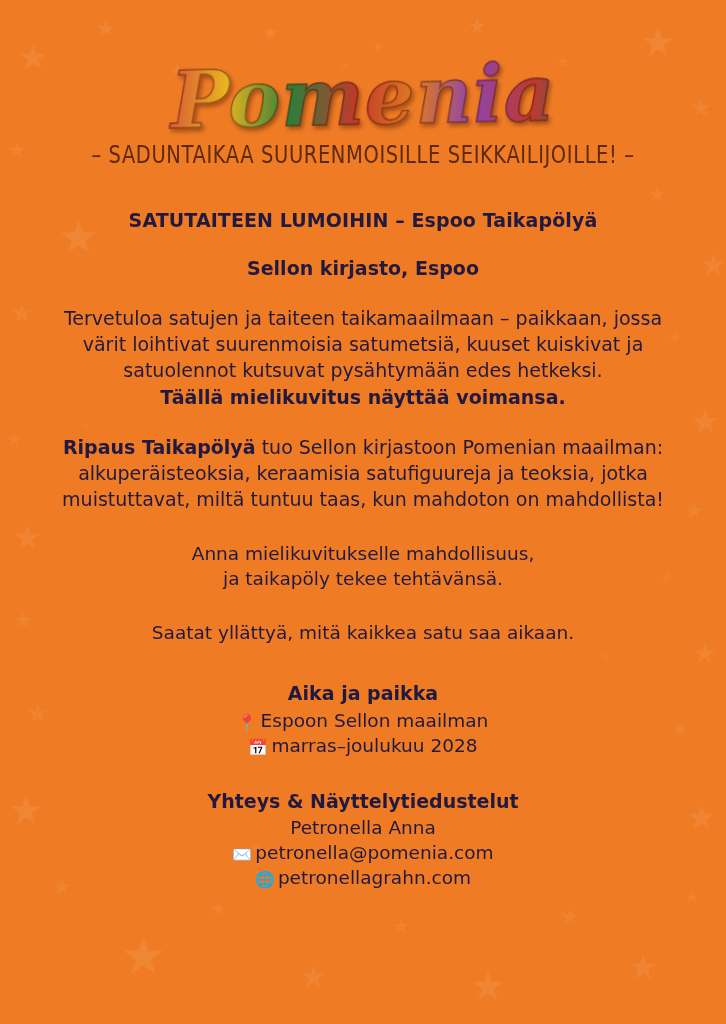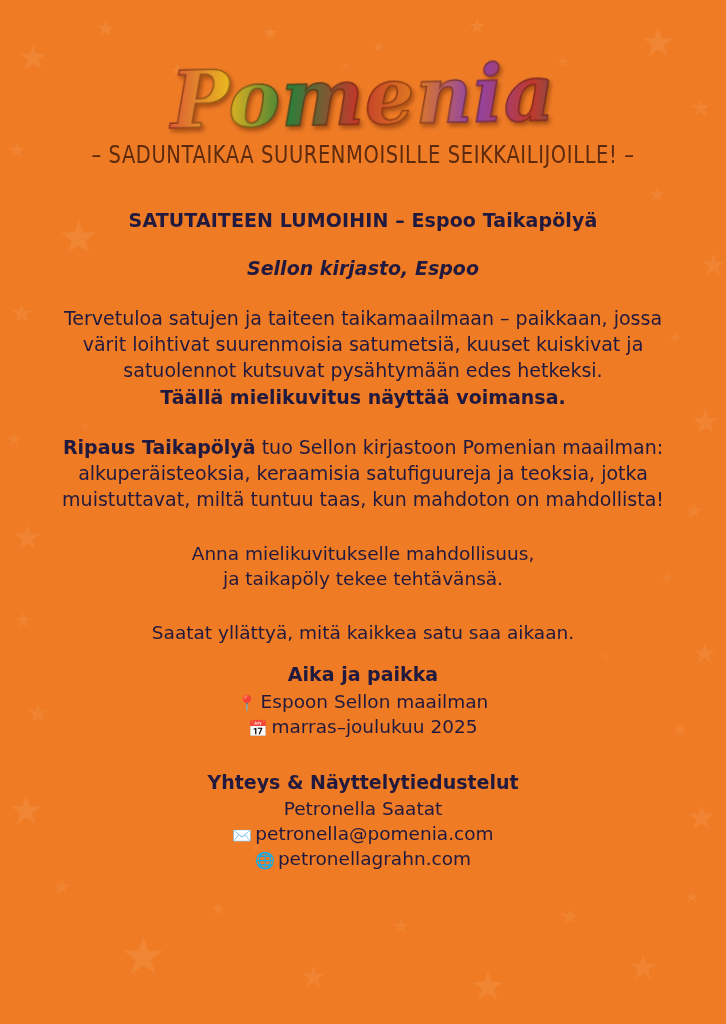--- a/index.html
+++ b/index.html
@@ -101,21 +101,20 @@
   }
   .heading {
     font-size: 19px;
     font-weight: bold;
     letter-spacing: .1px;
   }
   .subheading {
     font-size: 19px;
     font-weight: bold;
     margin-top: 26px !important;
-    font-style: italic;
   }
   .para {
     font-size: 19px;
     line-height: 1.38;
     margin-top: 26px !important;
   }
   .para.tight {
     margin-top: 24px !important;
   }
   .bold-line {
@@ -131,21 +130,21 @@
     margin-top: 30px !important;
   }
   .para-small {
     font-size: 18.5px;
     line-height: 1.38;
     margin-top: 28px !important;
   }
 
   
   .info-block {
-    margin-top: 17px;
+    margin-top: 36px;
     text-align: center;
     font-size: 18.5px;
     line-height: 1.35;
     color: #221a3e;
   }
   .info-block.second {
     margin-top: 30px;
   }
   .info-title {
     font-weight: bold;
@@ -241,27 +240,27 @@
     </p>
 
     <p class="para-small">Saatat yllättyä, mitä kaikkea satu saa aikaan.</p>
 
     <div class="info-block">
       <span class="info-title">Aika ja paikka</span>
       <span class="info-line">
         <span class="emoji pin">📍</span><span>Espoon Sellon maailman</span>
       </span>
       <span class="info-line">
-        <span class="emoji cal">📅</span><span>marras–joulukuu 2025</span>
+        <span class="emoji cal">📅</span><span>marras–joulukuu 2028</span>
       </span>
     </div>
 
     <div class="info-block second">
       <span class="info-title">Yhteys &amp; Näyttelytiedustelut</span>
-      <span class="info-line">Petronella Saatat</span>
+      <span class="info-line">Petronella Anna</span>
       <span class="info-line">
         <span class="emoji mail">✉️</span><span>petronella@pomenia.com</span>
       </span>
       <span class="info-line">
         <span class="emoji globe">🌐</span><span>petronellagrahn.com</span>
       </span>
     </div>
 
   </div>
 </div>

